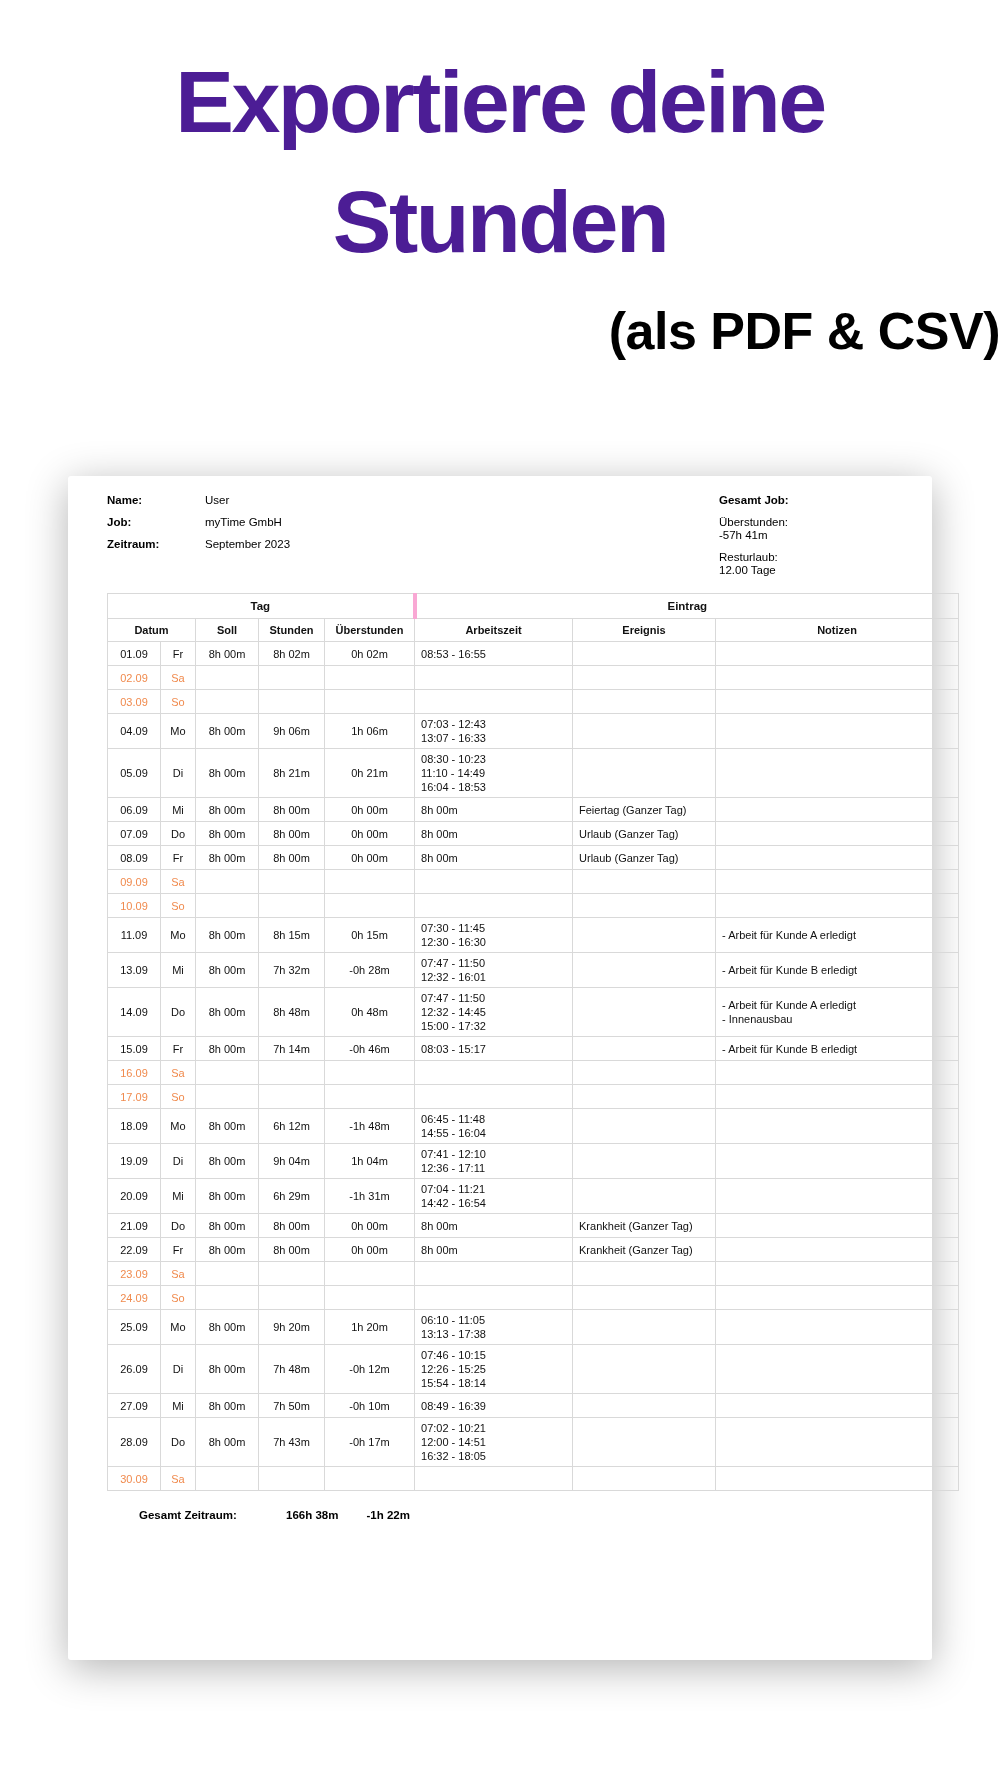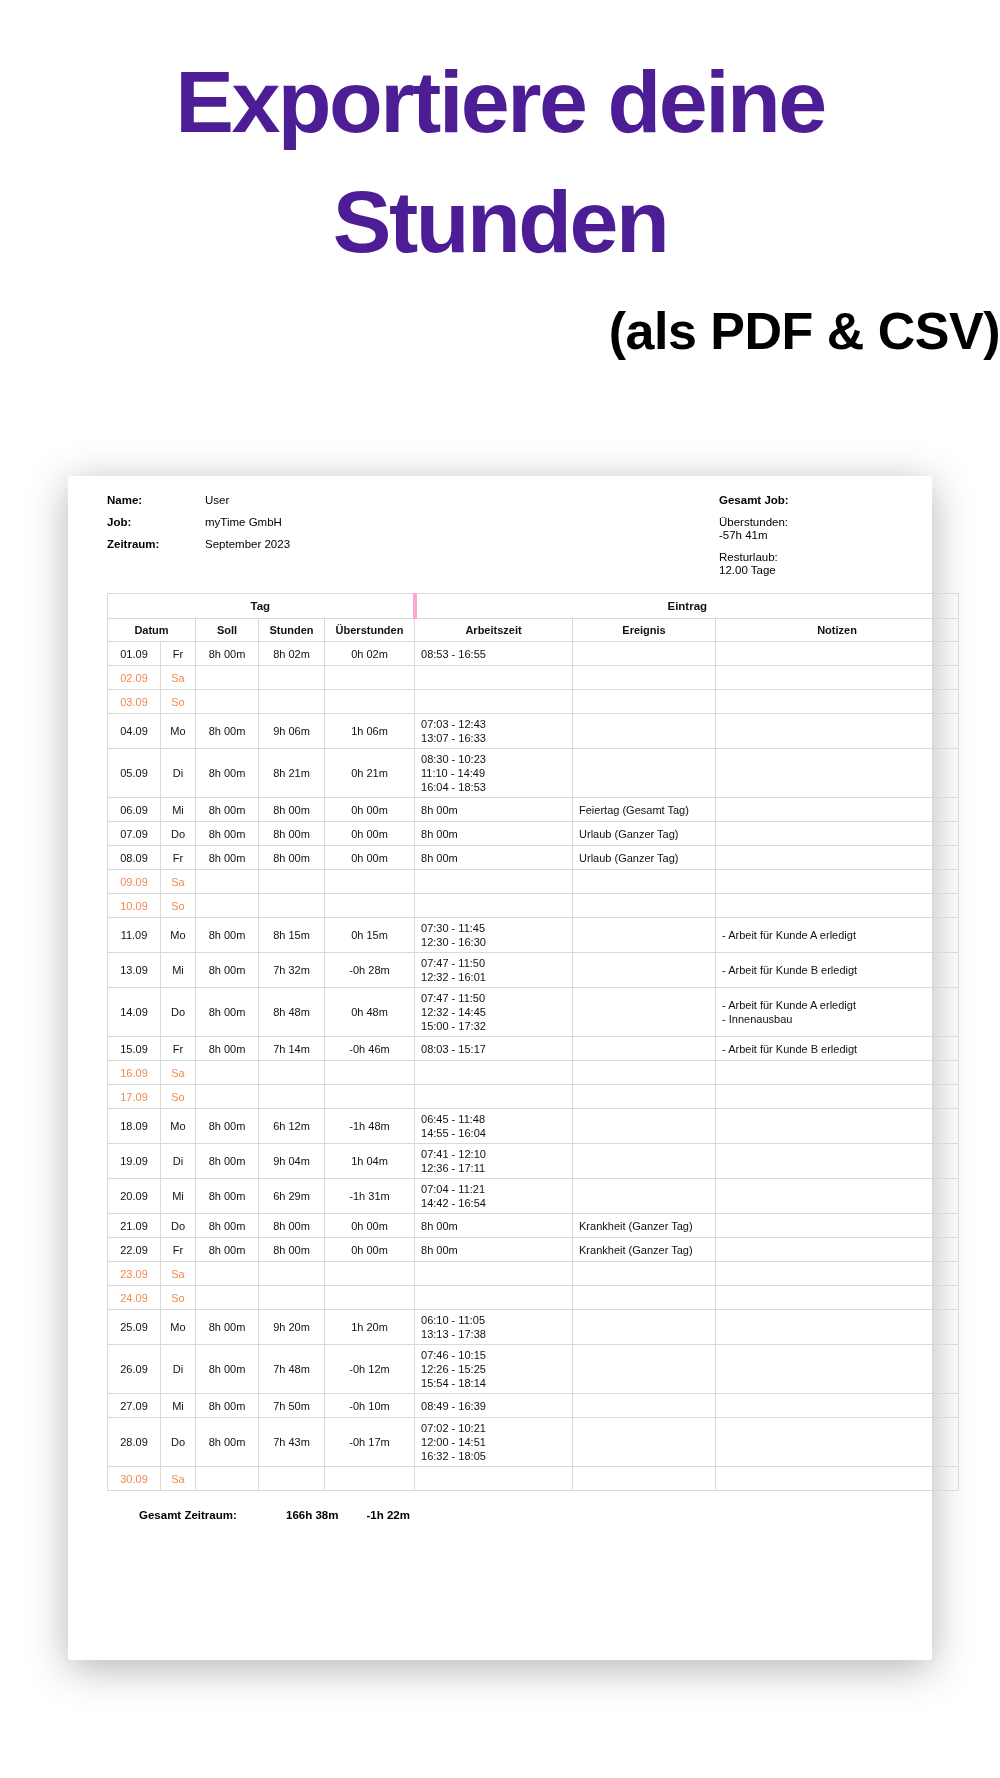--- a/index.html
+++ b/index.html
@@ -177,21 +177,21 @@
   </tr>
           <tr>
     <td class="c-date">06.09</td>
     <td class="c-day">Mi</td>
     <td class="c-soll">8h 00m</td>
     <td class="c-stunden">8h 00m</td>
     <td class="c-ueber">0h 00m</td>
     <td class="c-arbeit">
               <div>8h 00m</div>
             </td>
-    <td class="c-ereignis">Feiertag (Gesamt Tag)</td>
+    <td class="c-ereignis">Feiertag (Ganzer Tag)</td>
     <td class="c-notizen"></td>
   </tr>
           <tr>
     <td class="c-date">07.09</td>
     <td class="c-day">Do</td>
     <td class="c-soll">8h 00m</td>
     <td class="c-stunden">8h 00m</td>
     <td class="c-ueber">0h 00m</td>
     <td class="c-arbeit">
               <div>8h 00m</div>

